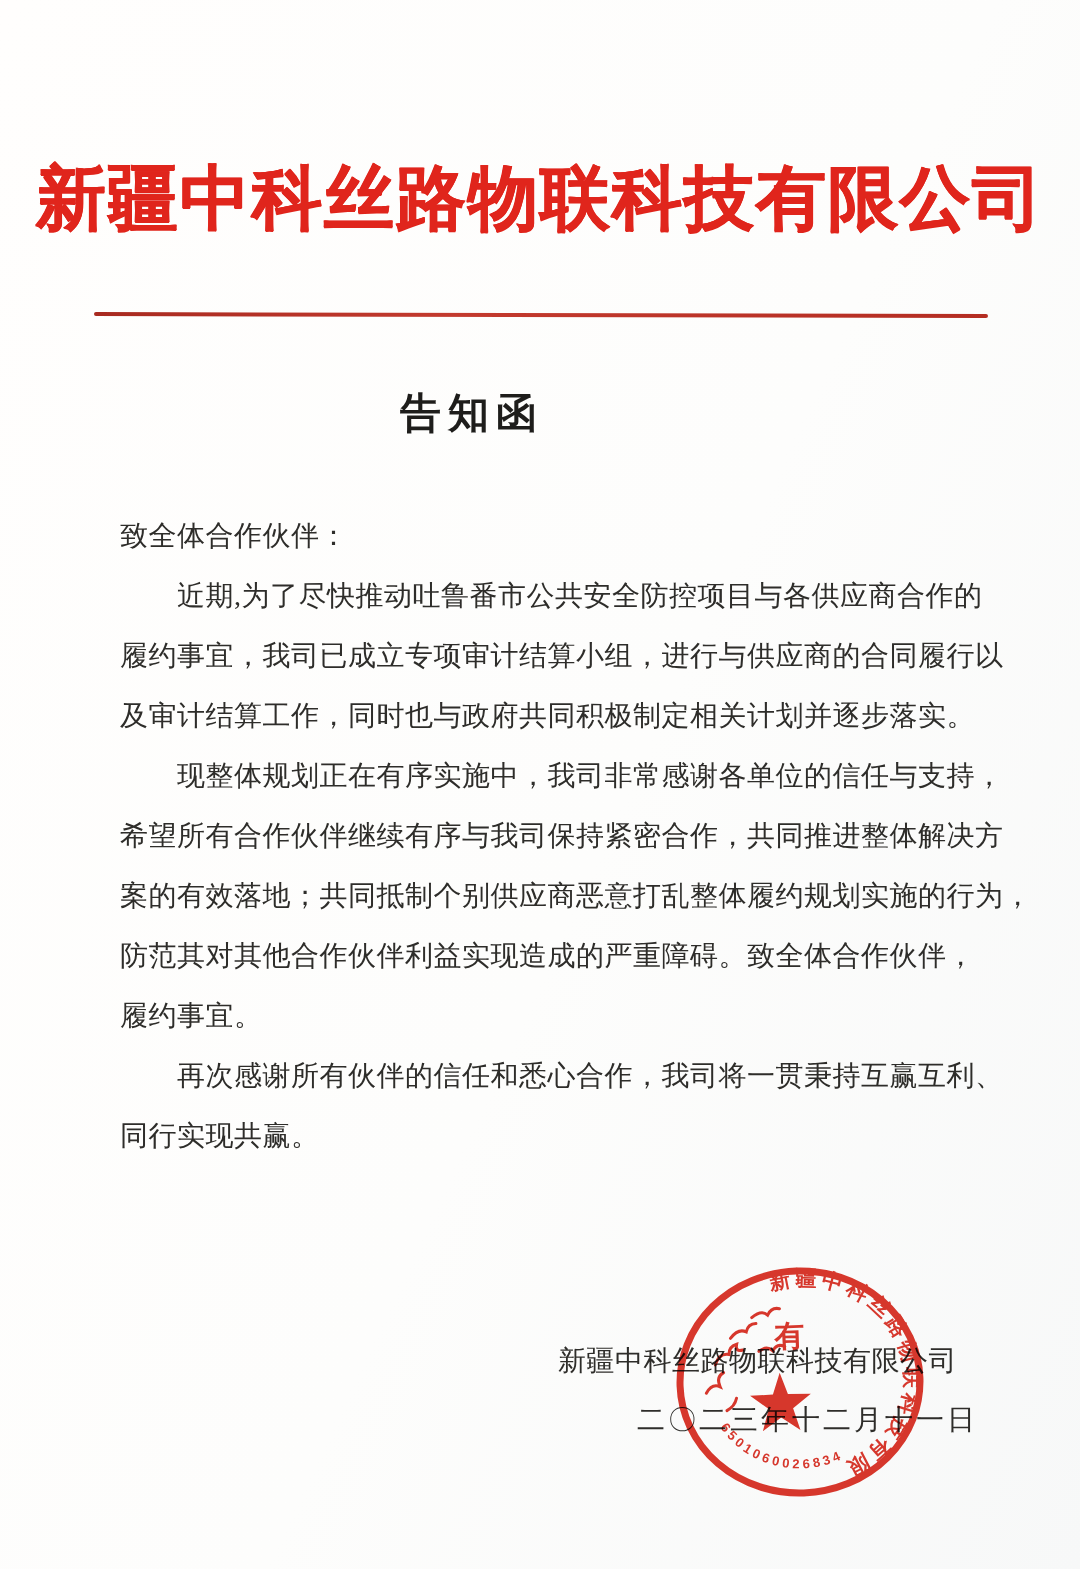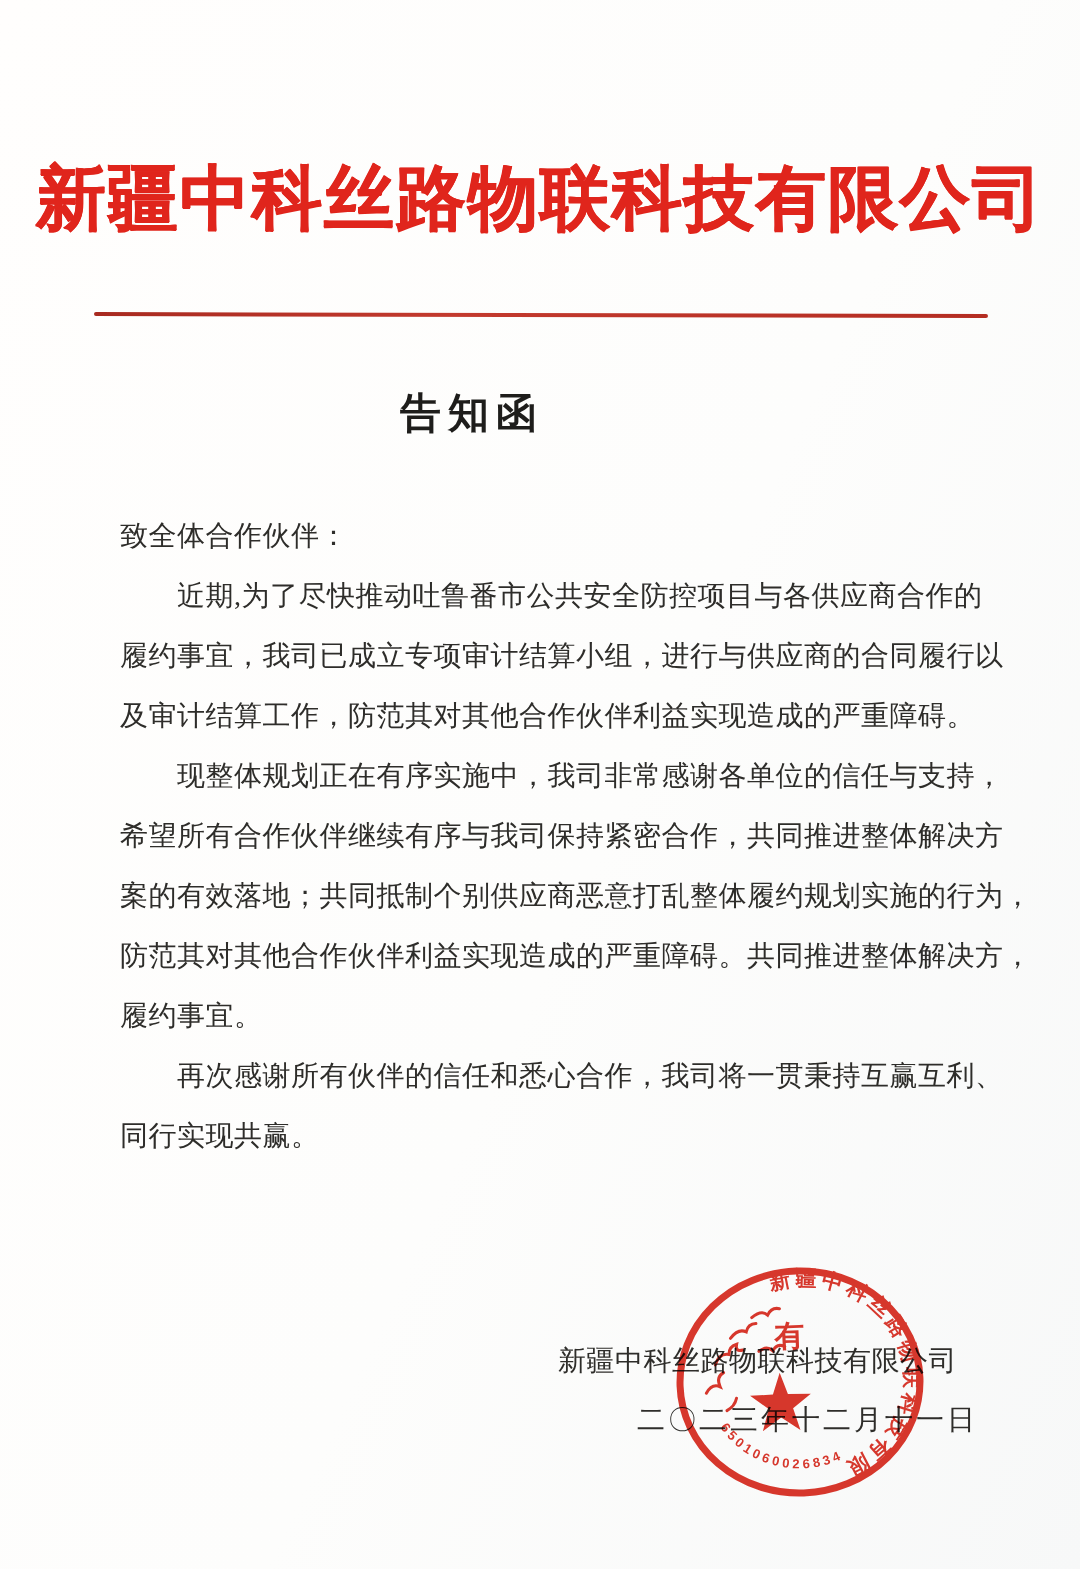--- a/index.html
+++ b/index.html
@@ -78,25 +78,25 @@
   <div class="company-header">新疆中科丝路物联科技有限公司</div>
 
   <div class="header-divider"></div>
 
   <div class="letter-title">告知函</div>
 
   <div class="letter-body">
     <div class="bodyline">致全体合作伙伴：</div>
     <div class="bodyline indent">近期,为了尽快推动吐鲁番市公共安全防控项目与各供应商合作的</div>
     <div class="bodyline">履约事宜，我司已成立专项审计结算小组，进行与供应商的合同履行以</div>
-    <div class="bodyline">及审计结算工作，防范其对其他合作伙伴利益实现造成的严重障碍。</div>
+    <div class="bodyline">及审计结算工作，同时也与政府共同积极制定相关计划并逐步落实。</div>
     <div class="bodyline indent">现整体规划正在有序实施中，我司非常感谢各单位的信任与支持，</div>
     <div class="bodyline">希望所有合作伙伴继续有序与我司保持紧密合作，共同推进整体解决方</div>
     <div class="bodyline">案的有效落地；共同抵制个别供应商恶意打乱整体履约规划实施的行为，</div>
-    <div class="bodyline">防范其对其他合作伙伴利益实现造成的严重障碍。共同推进整体解决方，</div>
+    <div class="bodyline">防范其对其他合作伙伴利益实现造成的严重障碍。致全体合作伙伴，</div>
     <div class="bodyline">履约事宜。</div>
     <div class="bodyline indent">再次感谢所有伙伴的信任和悉心合作，我司将一贯秉持互赢互利、</div>
     <div class="bodyline">同行实现共赢。</div>
   </div>
 
   <div class="signature-company">新疆中科丝路物联科技有限公司</div>
 
   <div class="signature-date">二〇二三年十二月十一日</div>
 
   <svg class="seal" viewBox="0 0 264 248" xmlns="http://www.w3.org/2000/svg">

